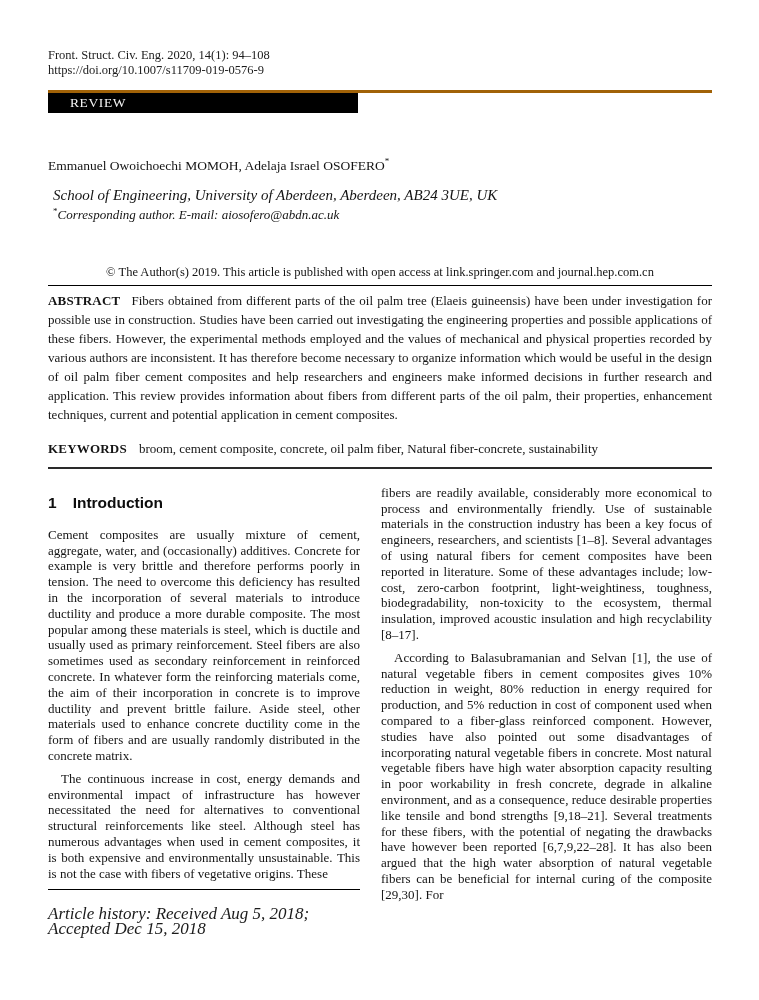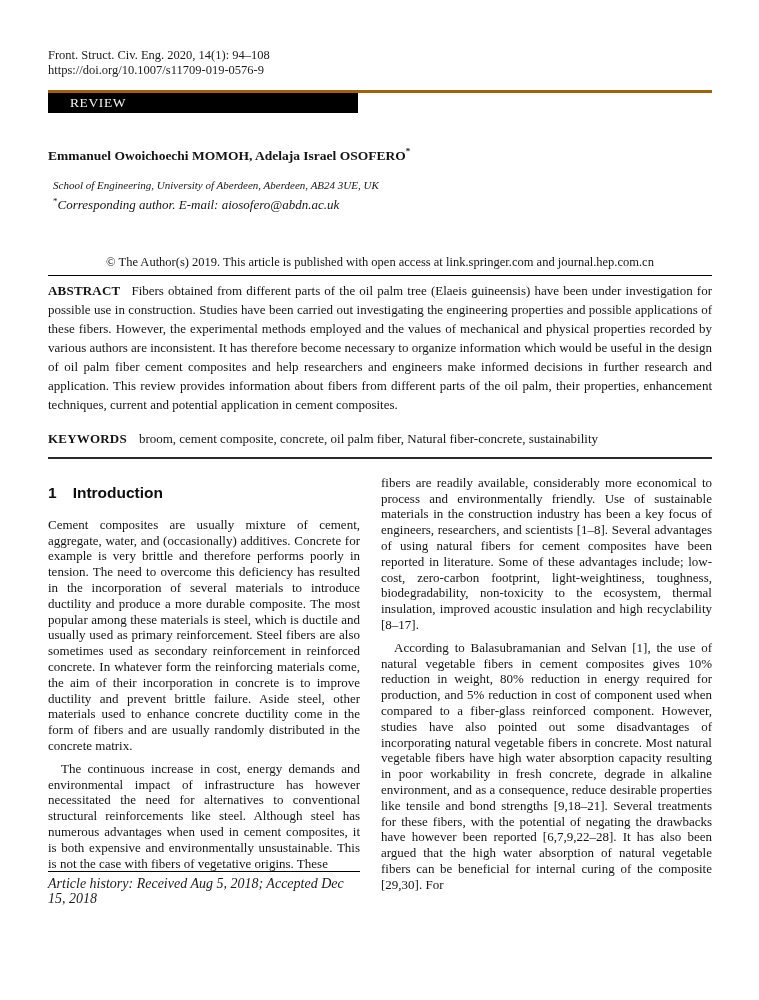--- a/index.html
+++ b/index.html
@@ -47,30 +47,30 @@
   .title {
     margin-top: 39px;
     font-family: "Liberation Sans", sans-serif;
     font-weight: bold;
     font-size: 23px;
     line-height: 28px;
     letter-spacing: -0.2px;
     color: #0d0d0d;
   }
   .authors {
-    margin-top: 33px;
+    margin-top: 43px;
     font-size: 13.5px;
-    font-weight: bold;
+    font-weight: normal;
   }
   .authors sup { font-size: 9px; }
   .affiliation {
     margin-top: 13px;
     padding-left: 5px;
     font-style: italic;
-    font-size: 11px;
+    font-size: 15px;
     line-height: 16px;
   }
   .corresponding {
     padding-left: 5px;
     font-style: italic;
     font-size: 13px;
     line-height: 16px;
   }
   .corresponding sup { font-size: 9px; font-style: normal; }
   .copyright {
@@ -120,24 +120,25 @@
   .section-heading .sec-num { margin-right: 16px; }
   .body-p {
     margin: 0;
     font-size: 13px;
     line-height: 15.8px;
     text-align: justify;
   }
   .body-p.indent { text-indent: 13px; margin-top: 7px; }
   
   .article-history {
+    margin-top: 8px;
     border-top: 1.5px solid #000;
-    padding-top: 4px;
+    padding-top: 16px;
     font-style: italic;
-    font-size: 14px;
+    font-size: 17px;
     line-height: 15px;
     color: #1b1b1b;
   }
 </style>
 </head>
 <body>
 
 <div class="page">
   <div class="content">
 

